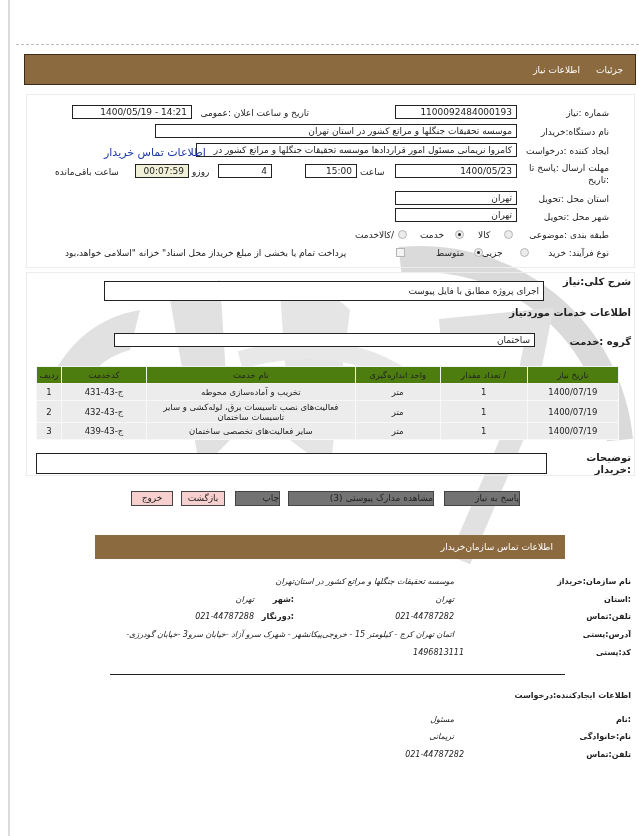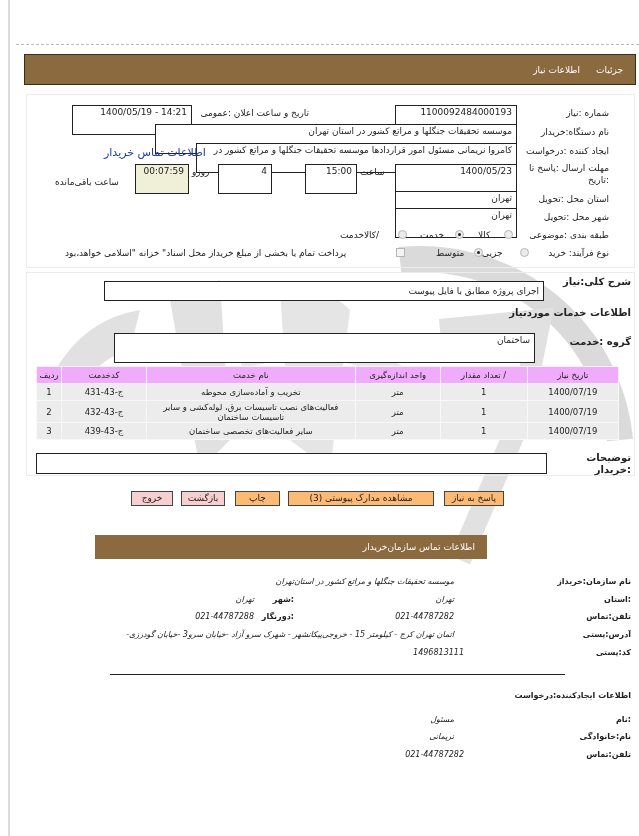--- a/index.html
+++ b/index.html
@@ -11,41 +11,41 @@
   .watermark { position: absolute; left: 20px; top: 240px; width: 620px; height: 330px; pointer-events: none; opacity: 0.55; }
 
   .header-bar { position: absolute; left: 24px; right: 3px; top: 54px; height: 31px; background: #8b6a3f; border: 1px solid #3b2c1a; display: flex; align-items: center; padding-right: 12px; gap: 16px; }
   .header-bar span { color: #fff; font-size: 9px; }
 
   .panel { position: absolute; left: 26px; right: 4px; border: 1px solid #ececec; background: rgba(255,255,255,0.0); }
   .p1 { top: 94px; height: 174px; }
   .p2 { top: 272px; height: 204px; }
 
   .lbl { position: absolute; font-size: 9px; color: #222; white-space: nowrap; }
-  .box { position: absolute; border: 1px solid #222; background: #fff; height: 30px; font-size: 9px; line-height: 12px; padding: 0 4px; white-space: nowrap; overflow: hidden; }
+  .box { position: absolute; border: 1px solid #222; background: #fff; height: 14px; font-size: 9px; line-height: 12px; padding: 0 4px; white-space: nowrap; overflow: hidden; }
   .box.ltr { direction: ltr; text-align: right; }
   .box.hl { background: #f0f0d8; }
   .link { position: absolute; color: #1a38a8; font-size: 11px; white-space: nowrap; }
 
   .radio { position: absolute; width: 9px; height: 9px; border-radius: 50%; border: 1px solid #b5b5b5; background: #ececec; }
   .radio.on::after { content: ""; position: absolute; left: 2px; top: 2px; width: 3px; height: 3px; border-radius: 50%; background: #222; }
   .check { position: absolute; width: 9px; height: 9px; border: 1px solid #b5b5b5; background: #f4f4f4; }
 
   .bold { font-weight: bold; font-size: 10px; }
 
   table.svc { position: absolute; left: 36px; width: 583px; top: 366px; border-collapse: collapse; font-size: 8.5px; }
-  table.svc th { background: #f0abfc; color: #222; font-weight: normal; height: 17px; border: 1px solid #f2f2f2; }
+  table.svc th { background: #4d7c0f; color: #222; font-weight: normal; height: 17px; border: 1px solid #f2f2f2; }
   table.svc td { background: #ececec; text-align: center; border: 1px solid #f8f8f8; height: 17px; line-height: 10px; }
   table.svc tr.tall td { height: 22px; }
 
   .btn { position: absolute; top: 491px; height: 15px; border: 1px solid #444; font-size: 9px; line-height: 13px; text-align: center; }
-  .btn.green { background: #fdba74; }
+  .btn.green { background: #737373; text-align: right; }
   .btn.red { background: #f7cfcf; }
 
-  .sec-bar { position: absolute; left: 95px; top: 535px; width: 392px; height: 24px; background: #8b6a3f; color: #fff; font-size: 9px; line-height: 24px; padding-right: 12px; }
+  .sec-bar { position: absolute; left: 95px; top: 535px; width: 470px; height: 24px; background: #8b6a3f; color: #fff; font-size: 9px; line-height: 24px; padding-right: 12px; }
 
   .c-lbl { position: absolute; font-size: 8px; font-weight: bold; color: #222; white-space: nowrap; }
   .c-val { position: absolute; font-size: 8px; color: #222; white-space: nowrap; font-style: italic; }
   .hr { position: absolute; left: 110px; width: 455px; top: 674px; border-top: 1px solid #222; }
 </style>
 </head>
 <body>
 
 <div class="left-rule"></div>
 <div class="top-dash"></div>
@@ -80,35 +80,35 @@
 <span class="link" style="left:104px;top:146px">اطلاعات تماس خریدار</span>
 
 <span class="lbl" style="right:30px;top:163px">مهلت ارسال :پاسخ تا</span>
 <span class="lbl" style="right:30px;top:175px">:تاریخ</span>
 <div class="box ltr" style="left:395px;width:122px;top:164px">1400/05/23</div>
 <span class="lbl" style="left:360px;top:167px">ساعت</span>
 <div class="box ltr" style="left:305px;width:52px;top:164px">15:00</div>
 <div class="box ltr" style="left:218px;width:54px;top:164px">4</div>
 <span class="lbl" style="left:192px;top:167px">روزو</span>
 <div class="box ltr hl" style="left:135px;width:54px;top:164px">00:07:59</div>
-<span class="lbl" style="left:55px;top:177px">ساعت باقی‌مانده</span>
+<span class="lbl" style="left:55px;top:167px">ساعت باقی‌مانده</span>
 
 <span class="lbl" style="right:30px;top:194px">استان محل :تحویل</span>
 <div class="box" style="left:395px;width:122px;top:191px">تهران</div>
 
 <span class="lbl" style="right:30px;top:212px">شهر محل :تحویل</span>
 <div class="box" style="left:395px;width:122px;top:208px">تهران</div>
 
 <span class="lbl" style="right:30px;top:230px">طبقه بندی :موضوعی</span>
 <span class="radio" style="left:504px;top:230px"></span>
 <span class="lbl" style="left:478px;top:230px">کالا</span>
 <span class="radio on" style="left:455px;top:230px"></span>
 <span class="lbl" style="left:420px;top:230px">خدمت</span>
 <span class="radio" style="left:398px;top:230px"></span>
-<span class="lbl" style="left:340px;top:230px">/کالاخدمت</span>
+<span class="lbl" style="left:355px;top:230px">/کالاخدمت</span>
 
 <span class="lbl" style="right:30px;top:248px">نوع فرآیند: خرید</span>
 <span class="radio" style="left:520px;top:248px"></span>
 <span class="lbl" style="left:482px;top:248px">جزیی</span>
 <span class="radio on" style="left:474px;top:248px"></span>
 <span class="lbl" style="left:436px;top:248px">متوسط</span>
 <span class="check" style="left:396px;top:248px"></span>
 <span class="lbl" style="left:65px;top:248px">پرداخت تمام یا بخشی از مبلغ خریداز محل اسناد" خزانه "اسلامی خواهد،بود</span>
 
 <div class="panel p2"></div>
@@ -157,21 +157,21 @@
       <td>ج-43-439</td>
       <td>3</td>
     </tr>
   </tbody>
 </table>
 
 <span class="lbl bold" style="right:8px;top:452px">توضیحات</span>
 <span class="lbl bold" style="right:8px;top:464px">:خریدار</span>
 <div class="box" style="left:36px;width:511px;top:453px;height:21px"></div>
 
-<div class="btn green" style="left:444px;width:60px">پاسخ به نیاز</div>
+<div class="btn green" style="left:444px;width:76px">پاسخ به نیاز</div>
 <div class="btn green" style="left:288px;width:146px">مشاهده مدارک پیوستی (3)</div>
 <div class="btn green" style="left:235px;width:45px">چاپ</div>
 <div class="btn red" style="left:181px;width:44px">بازگشت</div>
 <div class="btn red" style="left:131px;width:42px">خروج</div>
 
 <div class="sec-bar">اطلاعات تماس سازمان‌خریدار</div>
 
 <span class="c-lbl" style="right:8px;top:577px">نام سازمان:خریداز</span>
 <span class="c-val" style="right:185px;top:577px">موسسه تحقیقات جنگلها و مراتع کشور در استان‌تهران</span>
 

